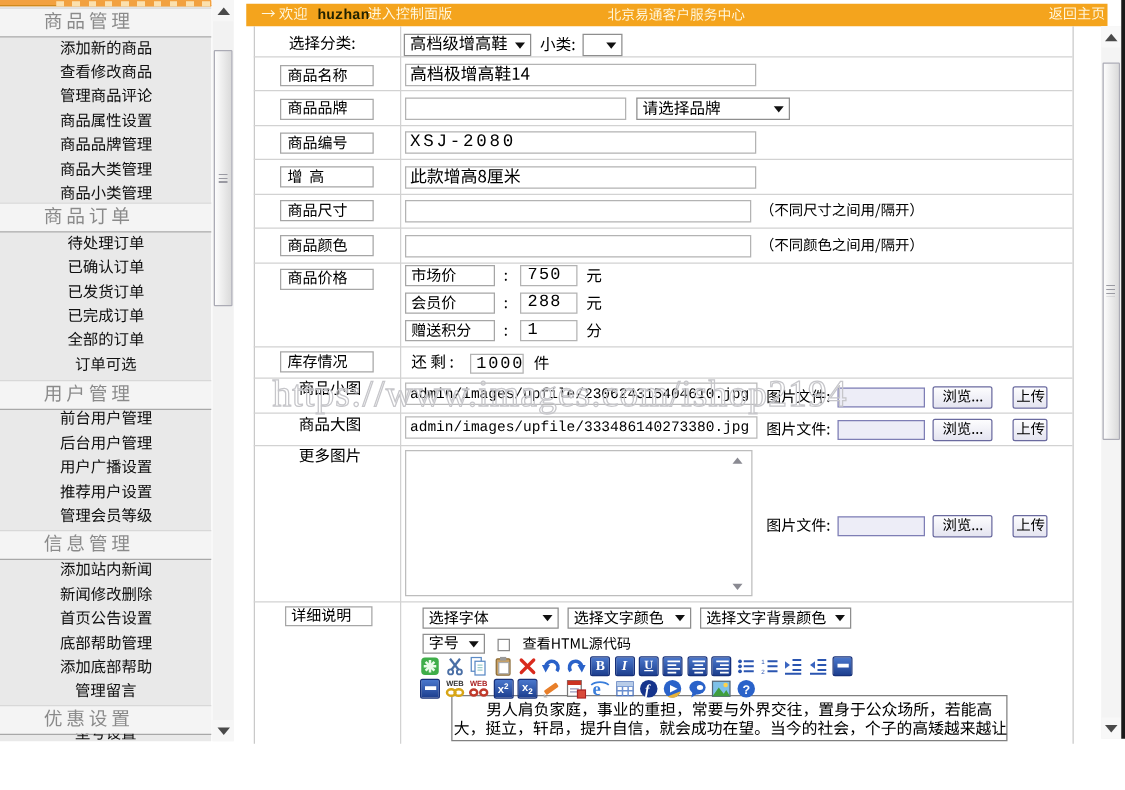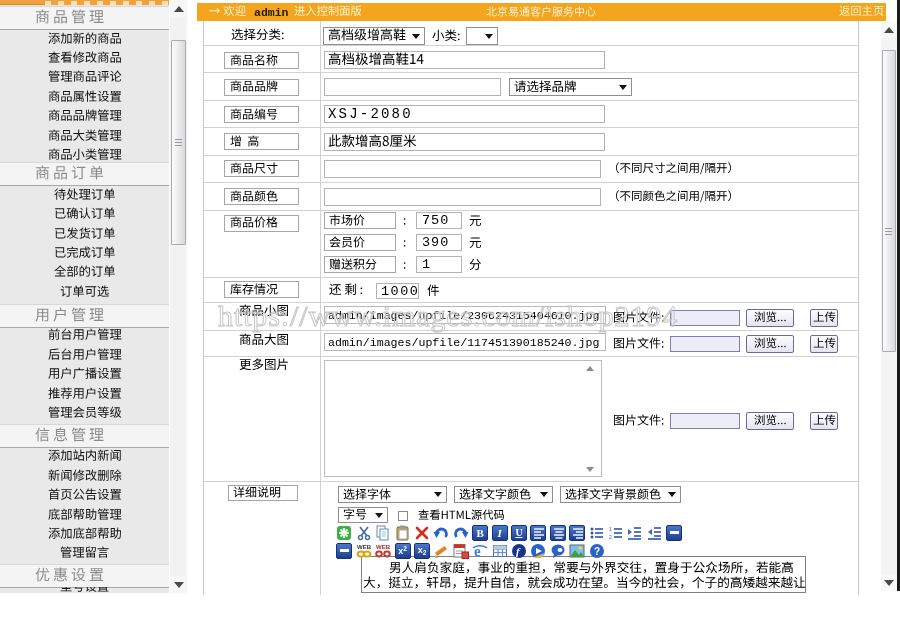--- a/index.html
+++ b/index.html
@@ -578,21 +578,21 @@
 <div style="position:absolute;left:207px;top:3px;width:42px;height:18px;display:flex;align-items:center;justify-content:center;padding-left:0px">
     <svg width="37.1" height="13.3" style="display:block;overflow:visible">
       <g transform="translate(0,10.12) scale(0.011500,-0.011500)" fill="#fff8e0">
         <use href="#g70" x="0"></use>
         <use href="#g71" x="1000"></use>
         <use href="#g72" x="1224"></use>
         <use href="#g73" x="2224"></use>
       </g>
     </svg>
   </div>
-<div style="position:absolute;left:254px;top:3px;width:40px;height:18px;display:flex;align-items:center;font-family:Liberation Mono,monospace;font-weight:bold;font-size:11.5px;color:#222200">admin</div>
+<div style="position:absolute;left:254px;top:3px;width:40px;height:18px;display:flex;align-items:center;font-family:Liberation Mono,monospace;font-weight:bold;font-size:11.5px;color:#222200">huzhan</div>
 <div style="position:absolute;left:294px;top:3px;width:68px;height:18px;display:flex;align-items:center;justify-content:center;padding-left:0px">
     <svg width="67.8" height="13.1" style="display:block;overflow:visible">
       <g transform="translate(0,9.94) scale(0.011300,-0.011300)" fill="#fff8e0">
         <use href="#g74" x="0"></use>
         <use href="#g75" x="1000"></use>
         <use href="#g76" x="2000"></use>
         <use href="#g77" x="3000"></use>
         <use href="#g78" x="4000"></use>
         <use href="#g79" x="5000"></use>
       </g>
@@ -872,21 +872,21 @@
       </g>
     </svg>
   </div>
 <div style="position:absolute;left:401px;top:234px;width:8px;height:17px;display:flex;align-items:center;justify-content:center;padding-left:0px">
     <svg width="3.3" height="13.9" style="display:block;overflow:visible">
       <g transform="translate(0,10.56) scale(0.012000,-0.012000)" fill="#000">
         <use href="#g94" x="0"></use>
       </g>
     </svg>
   </div>
-<div style="position:absolute;left:416px;top:234px;width:46px;height:17px;background:#fff;border:1px solid #b3b3b3;display:flex;align-items:center;padding-left:5px;font-family:Liberation Mono,monospace;font-size:13.5px;letter-spacing:1px">390</div>
+<div style="position:absolute;left:416px;top:234px;width:46px;height:17px;background:#fff;border:1px solid #b3b3b3;display:flex;align-items:center;padding-left:5px;font-family:Liberation Mono,monospace;font-size:13.5px;letter-spacing:1px">288</div>
 <div style="position:absolute;left:468px;top:235px;width:14px;height:17px;display:flex;align-items:center;justify-content:center;padding-left:0px">
     <svg width="12.5" height="14.5" style="display:block;overflow:visible">
       <g transform="translate(0,11.00) scale(0.012500,-0.012500)" fill="#000">
         <use href="#g128" x="0"></use>
       </g>
     </svg>
   </div>
 <div style="position:absolute;left:324px;top:256px;width:72px;height:17px;background:#fff;border:1px solid #a6a6a6"></div>
 <div style="position:absolute;left:324px;top:256px;width:72px;height:17px;display:flex;align-items:center;justify-content:flex-start;padding-left:5px">
     <svg width="48.0" height="13.9" style="display:block;overflow:visible">
@@ -988,21 +988,21 @@
 <div style="position:absolute;left:224px;top:332px;width:80px;height:17px;display:flex;align-items:center;justify-content:center;padding-left:0px">
     <svg width="50.0" height="14.5" style="display:block;overflow:visible">
       <g transform="translate(0,11.00) scale(0.012500,-0.012500)" fill="#000">
         <use href="#g0" x="0"></use>
         <use href="#g1" x="1000"></use>
         <use href="#g19" x="2000"></use>
         <use href="#g139" x="3000"></use>
       </g>
     </svg>
   </div>
-<div style="position:absolute;left:324px;top:333px;width:282px;height:18px;background:#fff;border:1px solid #b9b9b9;display:flex;align-items:center;padding-left:3px;font-family:Liberation Mono,monospace;font-size:11.6px;color:#000">admin/images/upfile/117451390185240.jpg</div>
+<div style="position:absolute;left:324px;top:333px;width:282px;height:18px;background:#fff;border:1px solid #b9b9b9;display:flex;align-items:center;padding-left:3px;font-family:Liberation Mono,monospace;font-size:11.6px;color:#000">admin/images/upfile/333486140273380.jpg</div>
 <div style="position:absolute;left:611px;top:335px;width:56px;height:18px;display:flex;align-items:center;justify-content:center;padding-left:0px">
     <svg width="51.3" height="13.9" style="display:block;overflow:visible">
       <g transform="translate(0,10.56) scale(0.012000,-0.012000)" fill="#000">
         <use href="#g139" x="0"></use>
         <use href="#g140" x="1000"></use>
         <use href="#g141" x="2000"></use>
         <use href="#g138" x="3000"></use>
         <use href="#g94" x="4000"></use>
       </g>
     </svg>

